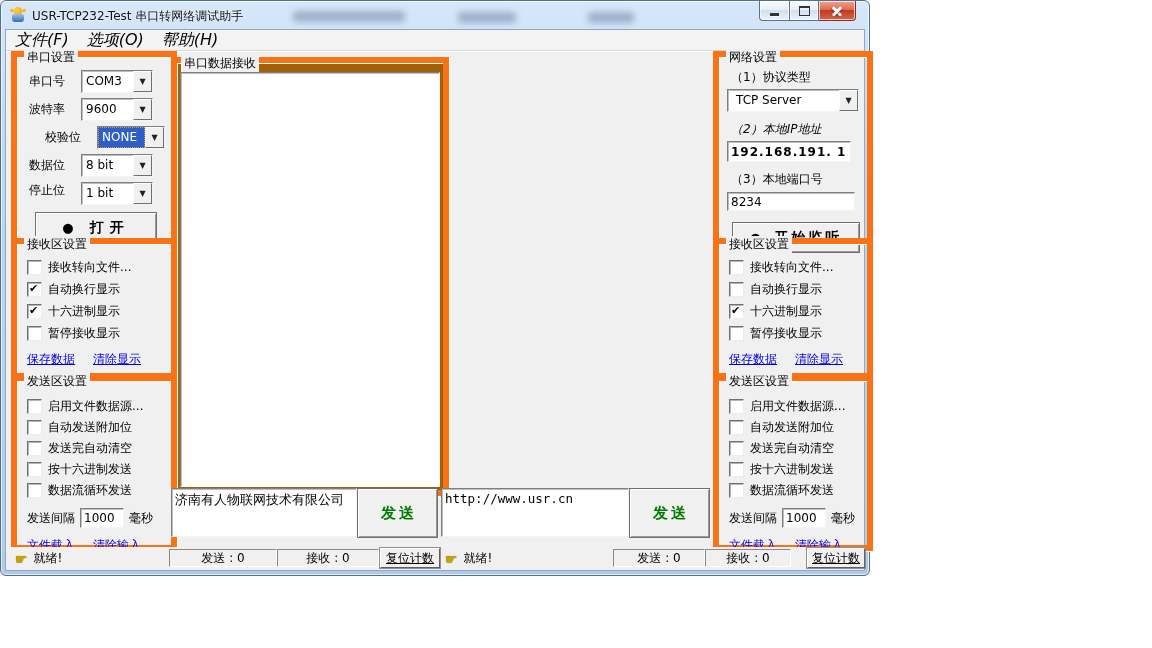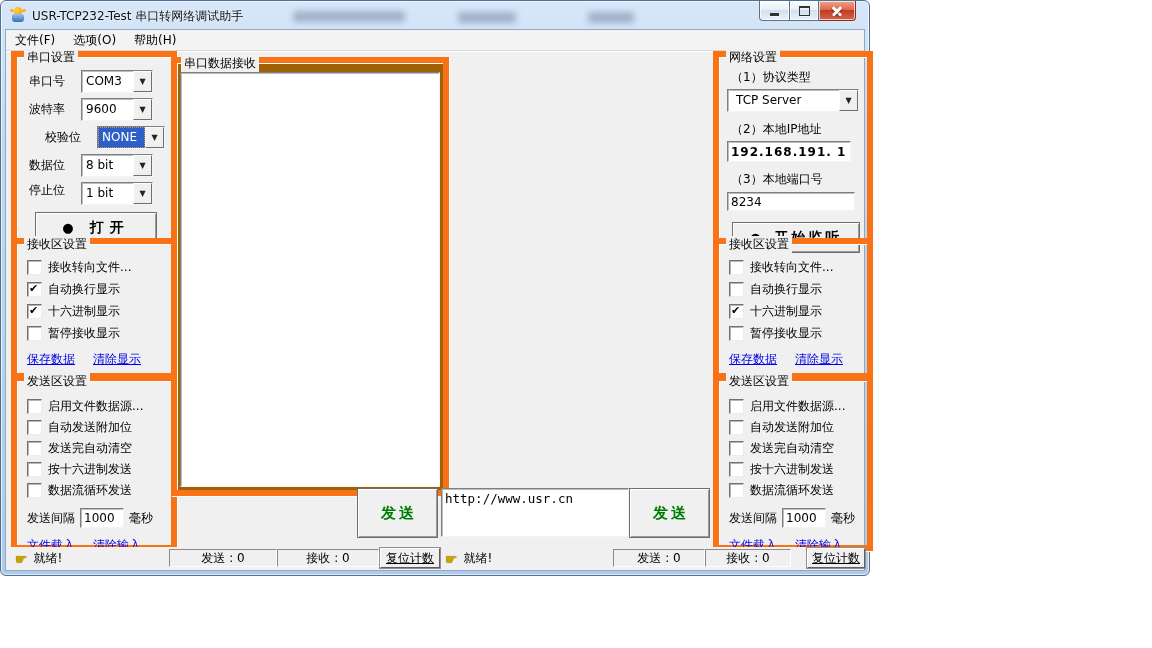--- a/index.html
+++ b/index.html
@@ -45,21 +45,21 @@
     box-shadow:0 1px 1px rgba(80,0,0,.5); border-radius:1px;}
   .glyph-close i:first-child { transform:rotate(45deg); }
   .glyph-close i:last-child  { transform:rotate(-45deg); }
 
   .window-body {
     position:absolute; left:4px; top:28px; right:4px; bottom:4px;
     background:#f0f0f0; border:1px solid #8fa9c4;
   }
   .menubar { position:absolute; left:0; top:0; right:0; height:20px; background:#f3f3f3;
     border-bottom:1px solid #d8d8d8; box-shadow:0 1px 0 #ffffff; display:flex; align-items:center; }
-  .menu-item { padding:10px 9px; font-size:12px; }
+  .menu-item { padding:10px 9px; font-size:16px;font-style:italic; }
 
   
   .groupbox { position:absolute; border:6px solid #f97316;
     box-shadow:inset 1px 1px 0 #fdfdfd, 1px 1px 0 #fdfdfd; }
   .group-label { position:absolute; top:-8px; left:7px; background:#f0f0f0; padding:0 3px; font-size:12px; white-space:nowrap; }
 
   .sunken { background:#fff; border:1px solid; border-color:#7f7f7f #f4f4f4 #f4f4f4 #7f7f7f;
     box-shadow:inset 1px 1px 0 #bdbdbd; }
 
   .combo { display:flex; height:21px; background:#fff; border:1px solid; border-color:#7f7f7f #f4f4f4 #f4f4f4 #7f7f7f; box-shadow:inset 1px 1px 0 #bdbdbd; }
@@ -253,38 +253,39 @@
           <span class="link">文件载入</span>
           <span class="link">清除输入</span>
         </div>
       </div>
     </div>
 
     <div class="groupbox" style="left:165px; top:27px; width:266px; height:427px; background:#a16207;">
       <span class="group-label" style="left:4px;">串口数据接收</span>
       <textarea class="panel-textarea" style=""></textarea>
     </div>
+    <textarea class="send-input" style="left: 165px; top: 458px; width: 178px; height: 43px;">济南有人物联网技术有限公司</textarea>
     <div class="send-btn" style="left:351px; top:458px; width:79px; height:48px;">
       <span>发送</span>
     </div>
 
     <textarea class="send-input mono" style="left: 435px; top: 458px; width: 180px; height: 43px;">http://www.usr.cn</textarea>
     <div class="send-btn" style="left:623px; top:458px; width:79px; height:48px;">
       <span>发送</span>
     </div>
 
     <div class="groupbox" style="left:707px; top:21px; width:148px; height:181px;">
       <span class="group-label">网络设置</span>
       <div style="padding-top:12px;">
         <div class="field-label">（1）协议类型</div>
         <div class="combo" style="margin:0 8px;">
           <span class="val" style="padding-left:8px;">TCP Server</span>
           <span class="arrow-btn">▼</span>
         </div>
-        <div class="field-label" style="margin-top:9px;">（2）本地IP地址</div>
+        <div class="field-label" style="margin-top:9px;font-style:italic;">（2）本地IP地址</div>
         <input class="sunken plain-input ip-input" style="display: block; margin: 0px 8px; width: 116px; height: 17px;" value="192.168.191. 1">
         <div class="field-label" style="margin-top:9px;">（3）本地端口号</div>
         <input class="sunken plain-input" style="display: block; margin: 4px 8px; width: 120px; height: 15px;" value="8234">
         <div class="big-btn" style="width:126px; height:29px; margin:11px auto 0 13px;">
           <span class="dot">●</span>
           <span class="lbl" style="letter-spacing:3px; text-indent:3px;">开始监听</span>
         </div>
       </div>
     </div>
 

